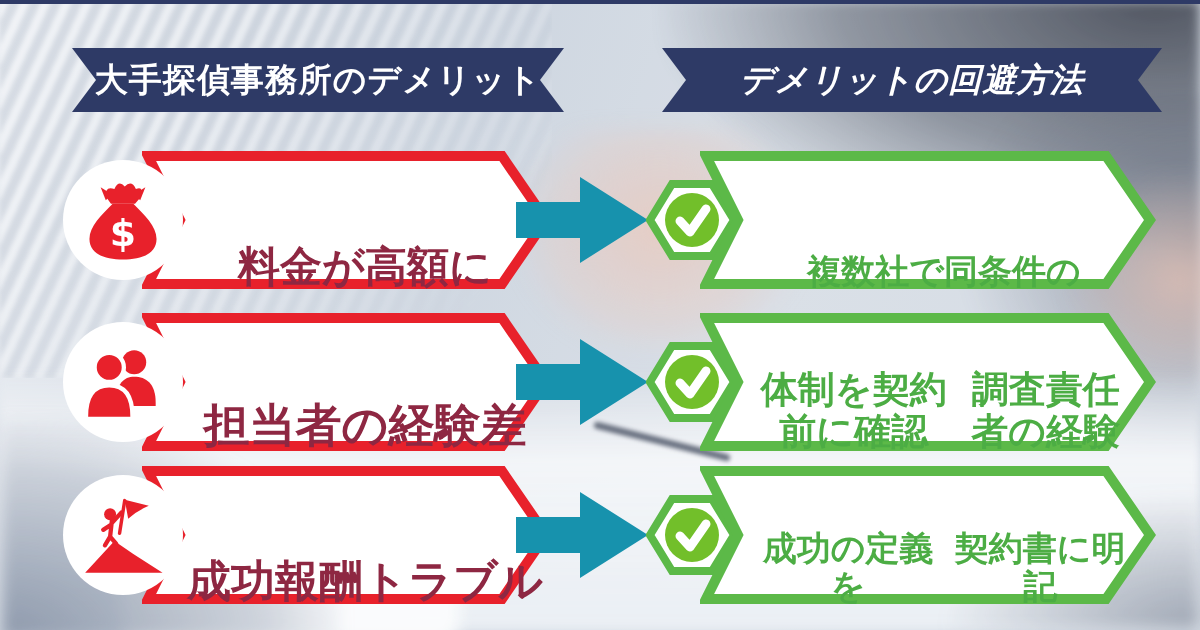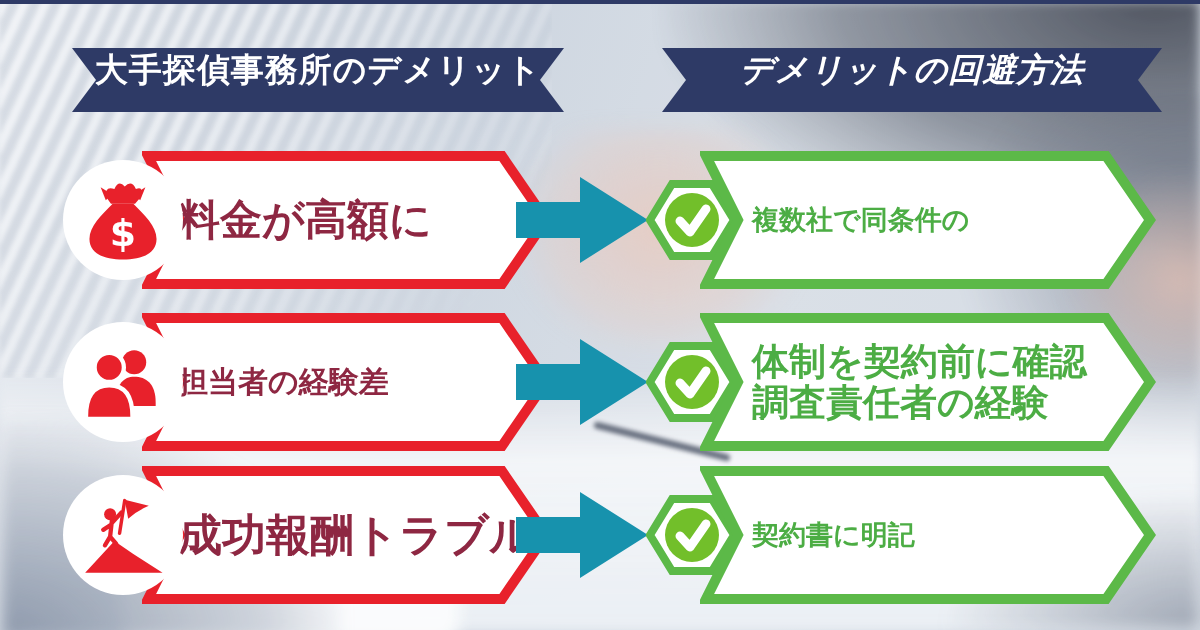--- a/index.html
+++ b/index.html
@@ -31,37 +31,37 @@
   .bg-br-dark{right:0;bottom:0;width:260px;height:140px;filter:blur(8px);
      background:radial-gradient(ellipse at 100% 100%,rgba(78,90,112,.6) 0%,transparent 70%);}
   .bg-pen{left:592px;top:438px;width:140px;height:7px;border-radius:4px;filter:blur(2px);
      background:#4d5668;transform:rotate(14deg);}
   .bg-wash{inset:0;background:rgba(255,255,255,.16);}
 
   
   .top-strip{position:absolute;left:0;top:0;width:1200px;height:4px;background:#2e3a66;}
 
   .ribbon{position:absolute;top:48px;height:64px;background:#2e3a66;color:#fff;
-     display:flex;align-items:flex-start;justify-content:center;
+     display:flex;align-items:center;justify-content:center;
      font-weight:bold;font-size:33px;letter-spacing:1px;}
   .ribbon-left{left:72px;width:492px;
      clip-path:polygon(0 0,100% 0,calc(100% - 24px) 50%,100% 100%,0 100%,24px 50%);}
   .ribbon-right{left:662px;width:500px;
      clip-path:polygon(0 0,100% 0,calc(100% - 24px) 50%,100% 100%,0 100%,24px 50%);font-style:italic;}
 
   
   .card{position:absolute;height:140px;}
   .card svg.shape{position:absolute;inset:0;width:100%;height:100%;}
-  .card .txt{position:absolute;inset:0;display:flex;flex-direction:column;
-     align-items:flex-start;justify-content:center;line-height:1.12;font-weight:bold;text-align:center;}
+  .card .txt{position:absolute;inset:0;display:flex;
+     align-items:flex-end;justify-content:center;line-height:1.12;font-weight:bold;text-align:center;}
   .problem-card{left:142px;width:410px;}
   .problem-card .txt{color:#8e2742;font-size:42px;padding-left:36px;}
-  .problem-card.single .txt{font-size:30px;}
+  .problem-card.single .txt{font-size:46px;}
   .solution-card{left:700px;width:456px;}
-  .solution-card .txt{color:#4cad44;font-size:27px;padding-left:52px;padding-right:20px;}
+  .solution-card .txt{color:#4cad44;font-size:34px;padding-left:52px;padding-right:20px;}
 
   .icon-circle{position:absolute;left:63px;width:120px;height:120px;border-radius:50%;
      background:#fff;display:flex;align-items:center;justify-content:center;}
   .icon-circle svg{width:86px;height:86px;}
 
   .arrow{position:absolute;left:516px;width:134px;height:90px;}
   .badge{position:absolute;left:646px;width:92px;height:82px;}
 
   .r1 .card{top:150px;} .r1 .icon-circle{top:160px;} .r1 .arrow{top:175px;} .r1 .badge{top:179px;}
   .r2 .card{top:312px;} .r2 .icon-circle{top:322px;} .r2 .arrow{top:337px;} .r2 .badge{top:341px;}
@@ -192,16 +192,17 @@
   <svg class="badge" viewBox="0 0 92 82">
     <polygon points="4,41 26,5 66,5 88,41 66,77 26,77" fill="#ffffff" stroke="#5cb948" stroke-width="8" stroke-linejoin="miter"></polygon>
     <circle cx="46" cy="41" r="27" fill="#72bf2a"></circle>
     <path d="M34,42 L44,53 L60,30" fill="none" stroke="#ffffff" stroke-width="9" stroke-linecap="round" stroke-linejoin="round"></path>
   </svg>
   <div class="card solution-card">
     <svg class="shape" viewBox="0 0 456 140" preserveAspectRatio="none">
       <polygon points="6,6 406,6 450,70 406,134 6,134 38,70" fill="#ffffff" stroke="#5cb948" stroke-width="10" stroke-linejoin="miter"></polygon>
     </svg>
     <div class="txt">
+      <div>成功の定義を</div>
       <div>契約書に明記</div>
     </div>
   </div>
 </div>
 
 </body></html>

